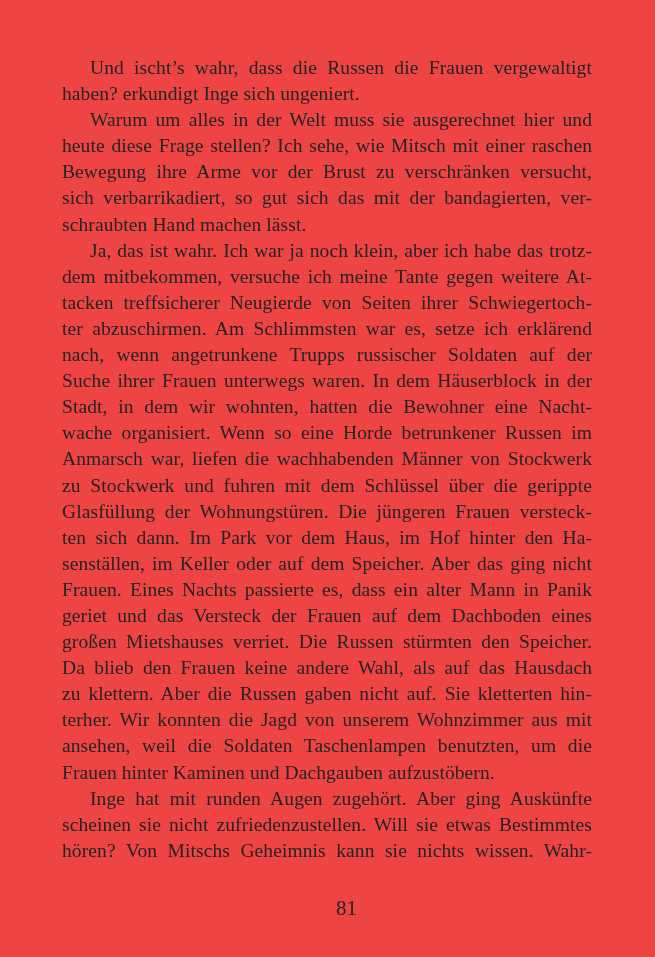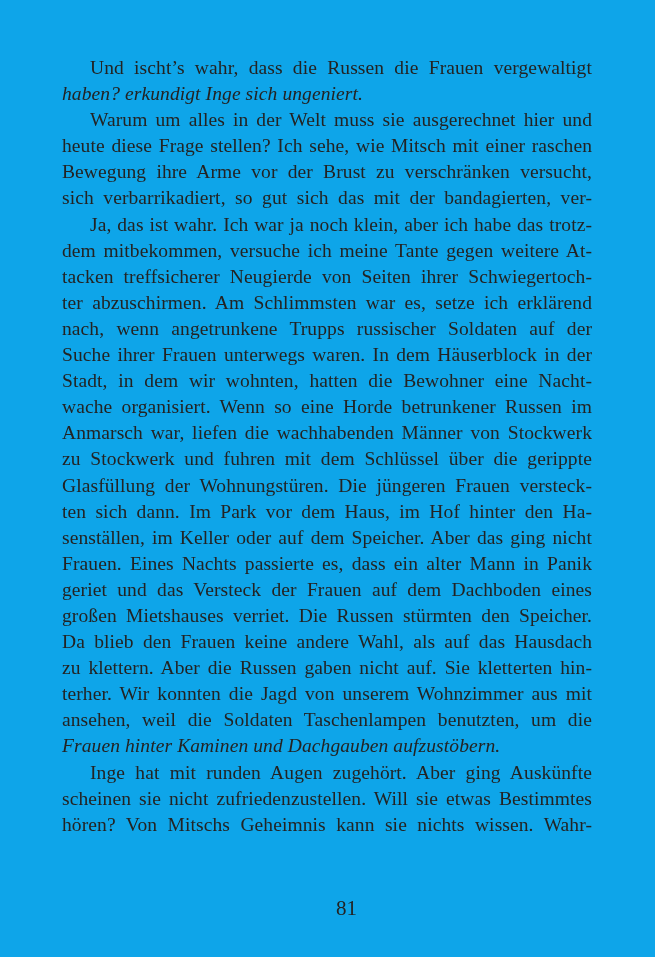--- a/index.html
+++ b/index.html
@@ -20,43 +20,44 @@
   }
   .line {
     height: 26.1px;
     line-height: 26.1px;
     text-align: justify;
     text-align-last: justify;
     white-space: normal;
     overflow: visible;
   }
   .line.indent { text-indent: 28px; }
-  .line.flush { text-align-last: left; font-style: italic; }
+  .line.flush { text-align-last: left; }
   .page-number {
     position: absolute;
     left: 0;
     top: 895px;
     width: 655px;
     text-align: center;
     font-size: 21px;
     line-height: 26px;
     padding-left: 19px;
   }
 </style>
 </head>
 <body style="background: rgb(252, 252, 250);">
 
-<div class="page" style="background: #0ea5e9; color: rgb(35, 35, 35);">
+<div class="page" style="background: #ef4444; color: rgb(35, 35, 35);">
   <div class="text-block">
       <div class="line indent">Und ischt’s wahr, dass die Russen die Frauen vergewaltigt</div>
       <div class="line flush">haben? erkundigt Inge sich ungeniert.</div>
       <div class="line indent">Warum um alles in der Welt muss sie ausgerechnet hier und</div>
       <div class="line">heute diese Frage stellen? Ich sehe, wie Mitsch mit einer raschen</div>
       <div class="line">Bewegung ihre Arme vor der Brust zu verschränken versucht,</div>
       <div class="line">sich verbarrikadiert, so gut sich das mit der bandagierten, ver-</div>
+      <div class="line flush">schraubten Hand machen lässt.</div>
       <div class="line indent">Ja, das ist wahr. Ich war ja noch klein, aber ich habe das trotz-</div>
       <div class="line">dem mitbekommen, versuche ich meine Tante gegen weitere At-</div>
       <div class="line">tacken treffsicherer Neugierde von Seiten ihrer Schwiegertoch-</div>
       <div class="line">ter abzuschirmen. Am Schlimmsten war es, setze ich erklärend</div>
       <div class="line">nach, wenn angetrunkene Trupps russischer Soldaten auf der</div>
       <div class="line">Suche ihrer Frauen unterwegs waren. In dem Häuserblock in der</div>
       <div class="line">Stadt, in dem wir wohnten, hatten die Bewohner eine Nacht-</div>
       <div class="line">wache organisiert. Wenn so eine Horde betrunkener Russen im</div>
       <div class="line">Anmarsch war, liefen die wachhabenden Männer von Stockwerk</div>
       <div class="line">zu Stockwerk und fuhren mit dem Schlüssel über die gerippte</div>

